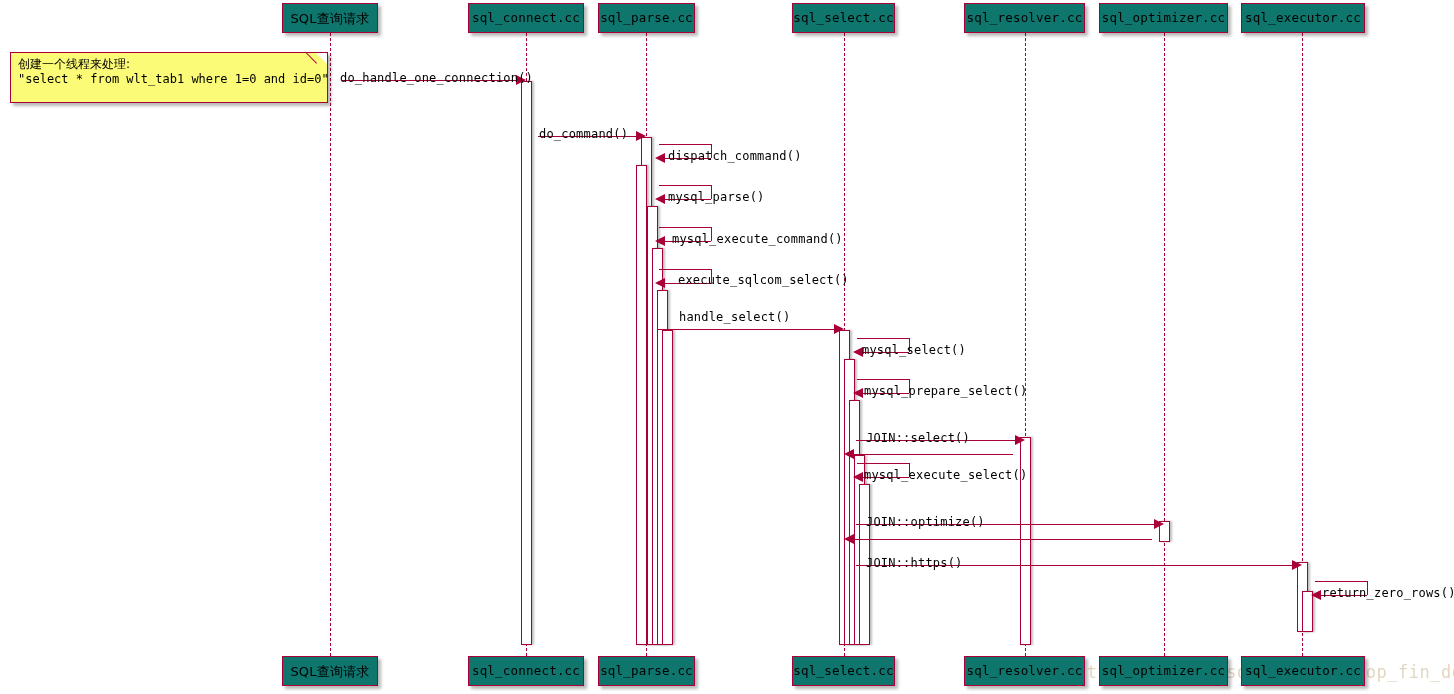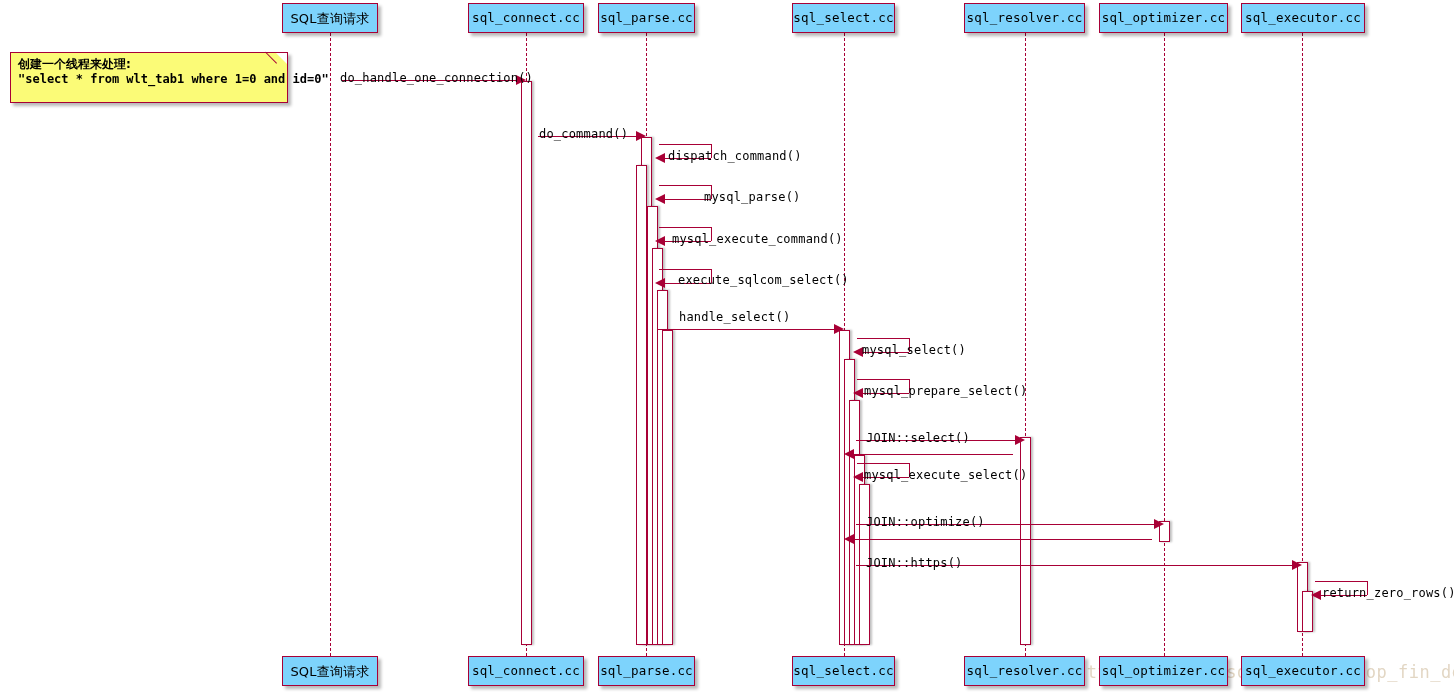--- a/index.html
+++ b/index.html
@@ -11,21 +11,21 @@
     position:relative;
     width:1454px;
     height:694px;
     overflow:hidden;
     background:#ffffff;
   }
   
   .participant{
     position:absolute;
     box-sizing:border-box;
-    background:#7dd3fc;
+    background:#0f766e;
     border:1.5px solid #A80036;
     color:#000000;
     font-size:12.5px;
     line-height:1;
     display:flex;
     align-items:center;
     justify-content:center;
     white-space:nowrap;
     box-shadow:3px 3px 3px rgba(0,0,0,0.28);
     letter-spacing:0.2px;
@@ -156,21 +156,21 @@
       <div class="msg-label" style="left: 539px; top: 128px; z-index: 241;">do_command()</div>
       <div class="msg-line" style="left: 659px; top: 144px; width: 52px; z-index: 42;"></div>
       <div class="msg-vert" style="left: 711px; top: 144px; height: 14px; z-index: 42;"></div>
       <div class="msg-line" style="left: 665px; top: 158px; width: 46px; z-index: 42;"></div>
       <div class="arrow-l" style="left: 655px; top: 153px; z-index: 42;"></div>
       <div class="msg-label" style="left: 668px; top: 150px; z-index: 242;">dispatch_command()</div>
       <div class="msg-line" style="left: 659px; top: 185px; width: 52px; z-index: 43;"></div>
       <div class="msg-vert" style="left: 711px; top: 185px; height: 14px; z-index: 43;"></div>
       <div class="msg-line" style="left: 665px; top: 199px; width: 46px; z-index: 43;"></div>
       <div class="arrow-l" style="left: 655px; top: 194px; z-index: 43;"></div>
-      <div class="msg-label" style="left: 704px; top: 191px; z-index: 243;">mysql_parse()</div>
+      <div class="msg-label" style="left: 668px; top: 191px; z-index: 243;">mysql_parse()</div>
       <div class="msg-line" style="left: 659px; top: 227px; width: 52px; z-index: 44;"></div>
       <div class="msg-vert" style="left: 711px; top: 227px; height: 14px; z-index: 44;"></div>
       <div class="msg-line" style="left: 665px; top: 241px; width: 46px; z-index: 44;"></div>
       <div class="arrow-l" style="left: 655px; top: 236px; z-index: 44;"></div>
       <div class="msg-label" style="left: 672px; top: 233px; z-index: 244;">mysql_execute_command()</div>
       <div class="msg-line" style="left: 659px; top: 269px; width: 52px; z-index: 45;"></div>
       <div class="msg-vert" style="left: 711px; top: 269px; height: 14px; z-index: 45;"></div>
       <div class="msg-line" style="left: 665px; top: 283px; width: 46px; z-index: 45;"></div>
       <div class="arrow-l" style="left: 655px; top: 278px; z-index: 45;"></div>
       <div class="msg-label" style="left: 678px; top: 274px; z-index: 245;">execute_sqlcom_select()</div>
@@ -203,21 +203,21 @@
       <div class="msg-line" style="left: 848px; top: 539px; width: 304px; z-index: 53;"></div>
       <div class="arrow-l" style="left: 844px; top: 534px; z-index: 53;"></div>
       <div class="msg-line" style="left: 856px; top: 565px; width: 442px; z-index: 54;"></div>
       <div class="arrow-r" style="left: 1292px; top: 560px; z-index: 54;"></div>
       <div class="msg-label" style="left: 866px; top: 557px; z-index: 254;">JOIN::https()</div>
       <div class="msg-line" style="left: 1315px; top: 581px; width: 52px; z-index: 55;"></div>
       <div class="msg-vert" style="left: 1367px; top: 581px; height: 14px; z-index: 55;"></div>
       <div class="msg-line" style="left: 1321px; top: 595px; width: 46px; z-index: 55;"></div>
       <div class="arrow-l" style="left: 1311px; top: 590px; z-index: 55;"></div>
       <div class="msg-label" style="left: 1322px; top: 587px; z-index: 255;">return_zero_rows()</div>
-      <div class="note" style="left: 10px; top: 52px; width: 278px; min-height: 51px; z-index: 300; font-weight: bold;">
+      <div class="note" style="left: 10px; top: 52px; width: 318px; min-height: 51px; z-index: 300;">
         <div class="note-line cjk">创建一个线程来处理:</div>
         <div class="note-line code">"select * from wlt_tab1 where 1=0 and id=0"</div>
         <div class="fold"></div>
         <div class="fold-edge"></div>
       </div>
       <div class="participant cjk" title="SQL查询请求" style="left: 282px; top: 3px; width: 96px; height: 30px; z-index: 500;">SQL查询请求</div>
       <div class="participant cjk" title="SQL查询请求" style="left: 282px; top: 656px; width: 96px; height: 30px; z-index: 500;">SQL查询请求</div>
       <div class="participant" title="sql_connect.cc" style="left: 468px; top: 3px; width: 116px; height: 30px; z-index: 500;">sql_connect.cc</div>
       <div class="participant" title="sql_connect.cc" style="left: 468px; top: 656px; width: 116px; height: 30px; z-index: 500;">sql_connect.cc</div>
       <div class="participant" title="sql_parse.cc" style="left: 598px; top: 3px; width: 97px; height: 30px; z-index: 500;">sql_parse.cc</div>

